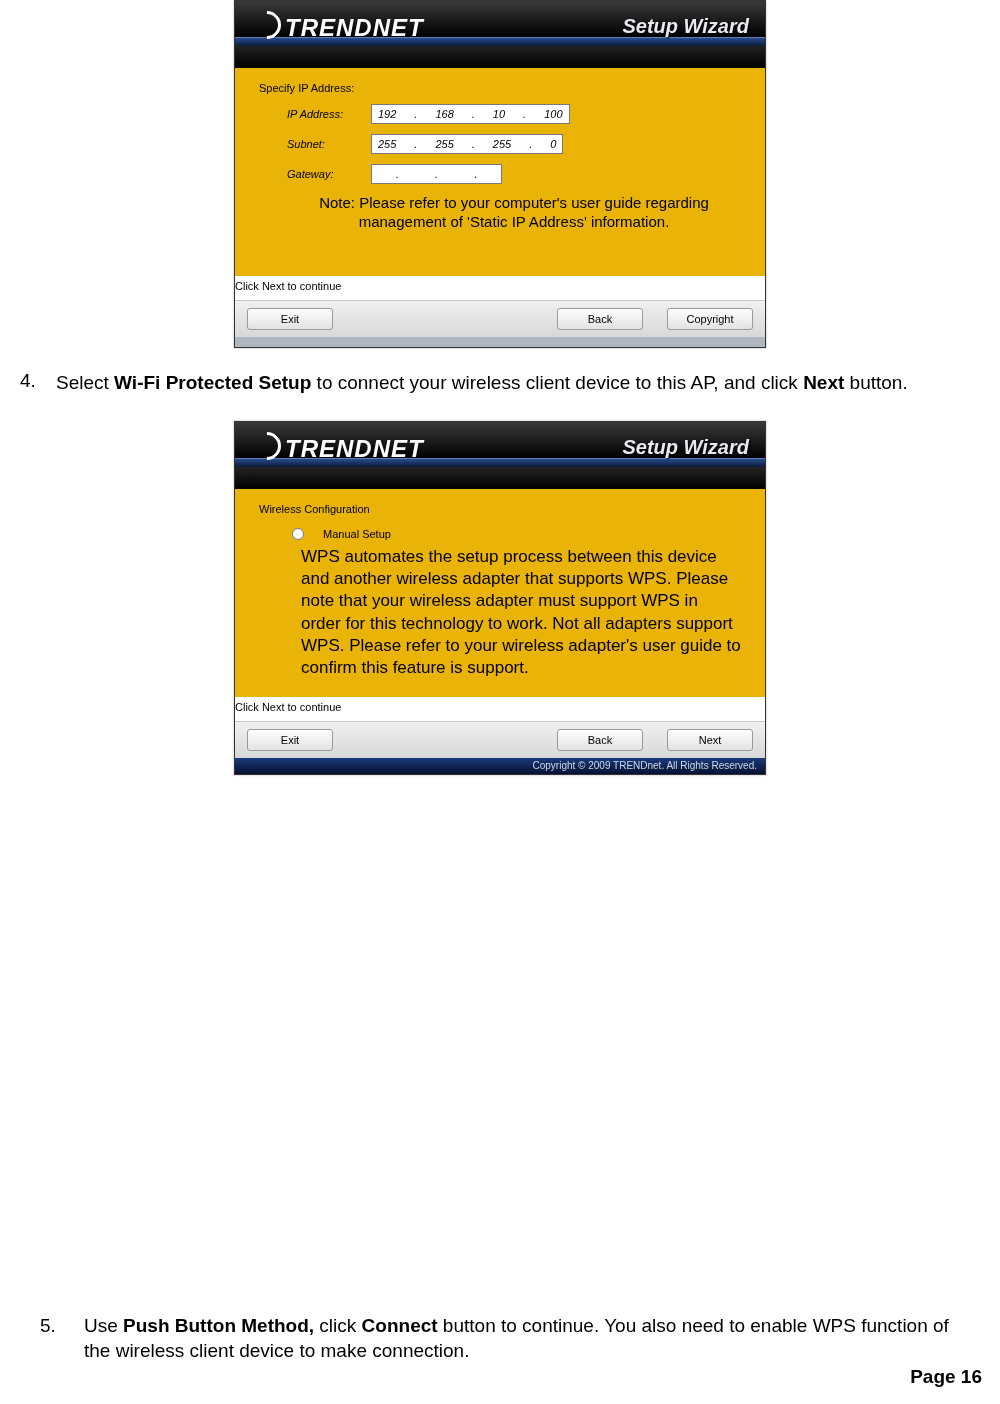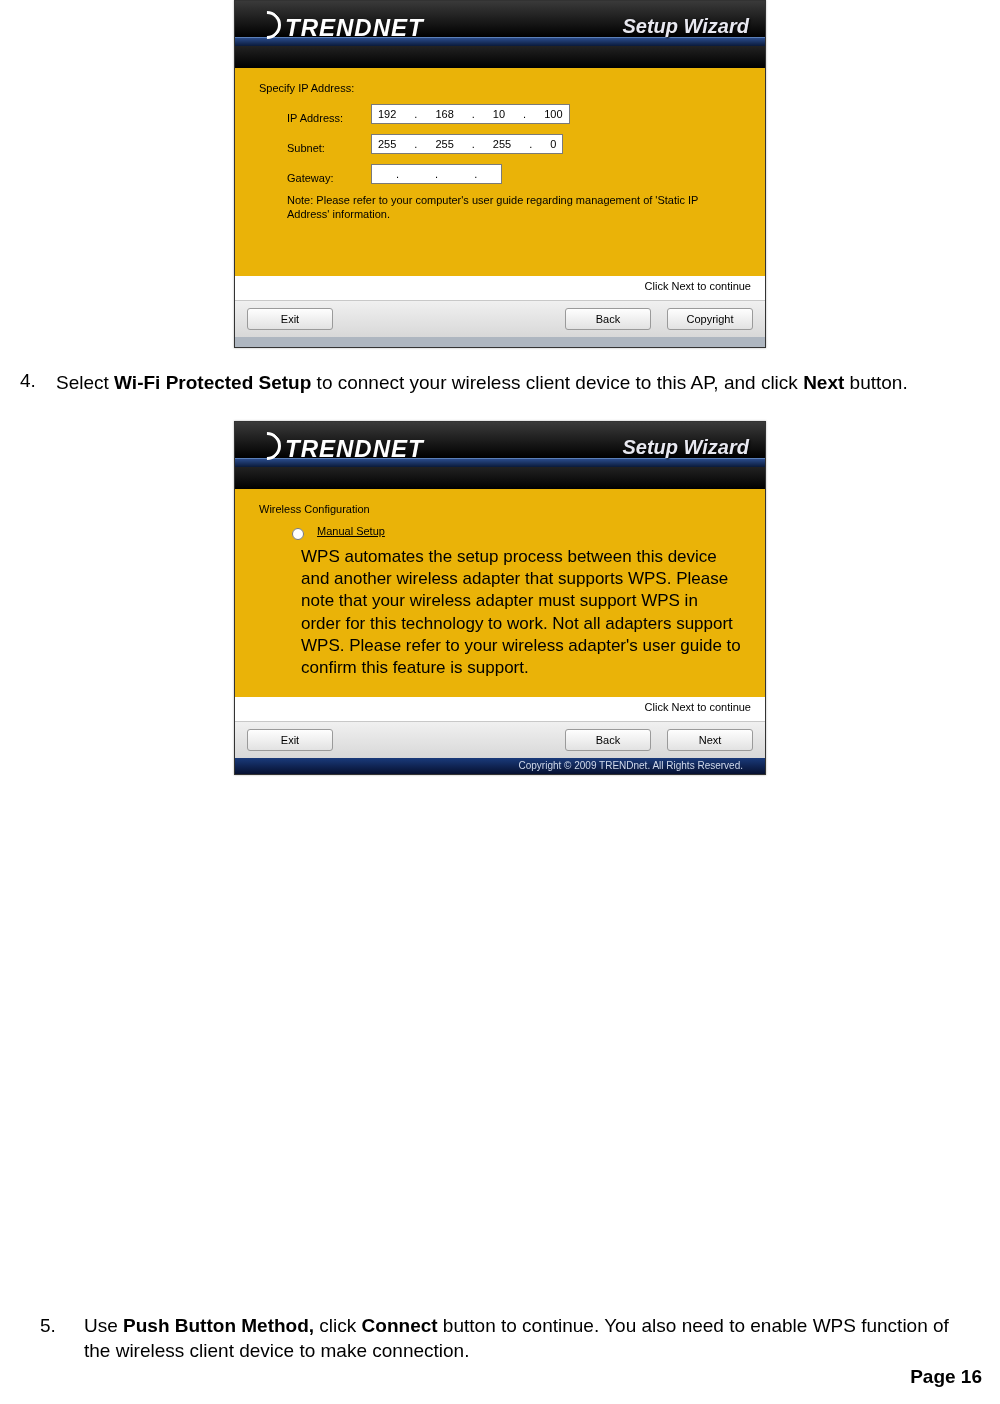--- a/index.html
+++ b/index.html
@@ -98,97 +98,98 @@
     color: #000;
     padding: 14px 24px 4px 24px;
     min-height: 190px;
     font-family: Tahoma, Arial, sans-serif;
   }
   .wz-body .section-label {
     margin-bottom: 10px;
   }
   .wz-body .row {
     display: flex;
-    align-items: flex-end;
+    align-items: center;
     margin: 4px 0 10px 28px;
+    font-style: italic;
   }
   .wz-body .row .lbl {
     width: 84px;
   }
   .ip-box {
     border: 1px solid #7a7a7a;
     background: #fff;
     padding: 1px 6px;
     min-width: 112px;
     height: 16px;
     font-size: 11px;
     display: flex;
     align-items: center;
     gap: 16px;
   }
   .ip-box span { flex:1; text-align:center; }
   .ip-box .dot { flex:0; padding:0 2px; }
   .wz-body .note {
     margin: 6px 0 0 28px;
-    font-size: 11px;
+    font-size: 15px;
     line-height: 1.25;
+    text-align: center;
   }
   .wz-body .radio-row {
     margin: 4px 0 6px 28px;
     display:flex;
-    align-items:flex-start;
-    gap:10px;
-    text-decoration:underline;
+    align-items:flex-end;
+    gap:16px;
   }
   .wz-body .radio-row input[type=radio]{
     width:12px; height:12px;
   }
   .dotted {
     border: 1px dotted #000;
     padding: 0 3px;
   }
   .wz-body .wps-desc {
     margin: 4px 0 0 42px;
     font-size: 17px;
     line-height: 1.3;
   }
 
   .wz-hint {
-    text-align: right;
+    text-align: left;
     font-size: 11px;
     padding: 4px 14px 8px 0;
     font-family: Tahoma, Arial, sans-serif;
   }
   .wz-buttons {
     height: 36px;
     background: linear-gradient(#f0f0f0,#d8d8d8);
     border-top: 1px solid #c8c8c8;
     display: flex;
     align-items: center;
     padding: 0 12px;
-    gap: 16px;
+    gap: 24px;
   }
   .wz-btn {
     min-width: 86px;
     height: 22px;
     background: linear-gradient(#fefefe,#e2e2e2);
     border: 1px solid #9a9a9a;
     border-radius: 3px;
     font-size: 11px;
     font-family: Tahoma, Arial, sans-serif;
     cursor: pointer;
   }
   .wz-spacer { flex:1; }
   .wz-footer {
     height: 16px;
     background: linear-gradient(#1a3a7a,#061030);
     color: #cfd8ea;
     font-size: 10px;
     text-align: right;
-    padding-right: 22px;
+    padding-right: 8px;
     line-height: 16px;
     font-family: Tahoma, Arial, sans-serif;
   }
   .wz-footer-blank {
     height: 10px;
     background: #aeb6c0;
   }
 
   .page-num {
     position: absolute;

